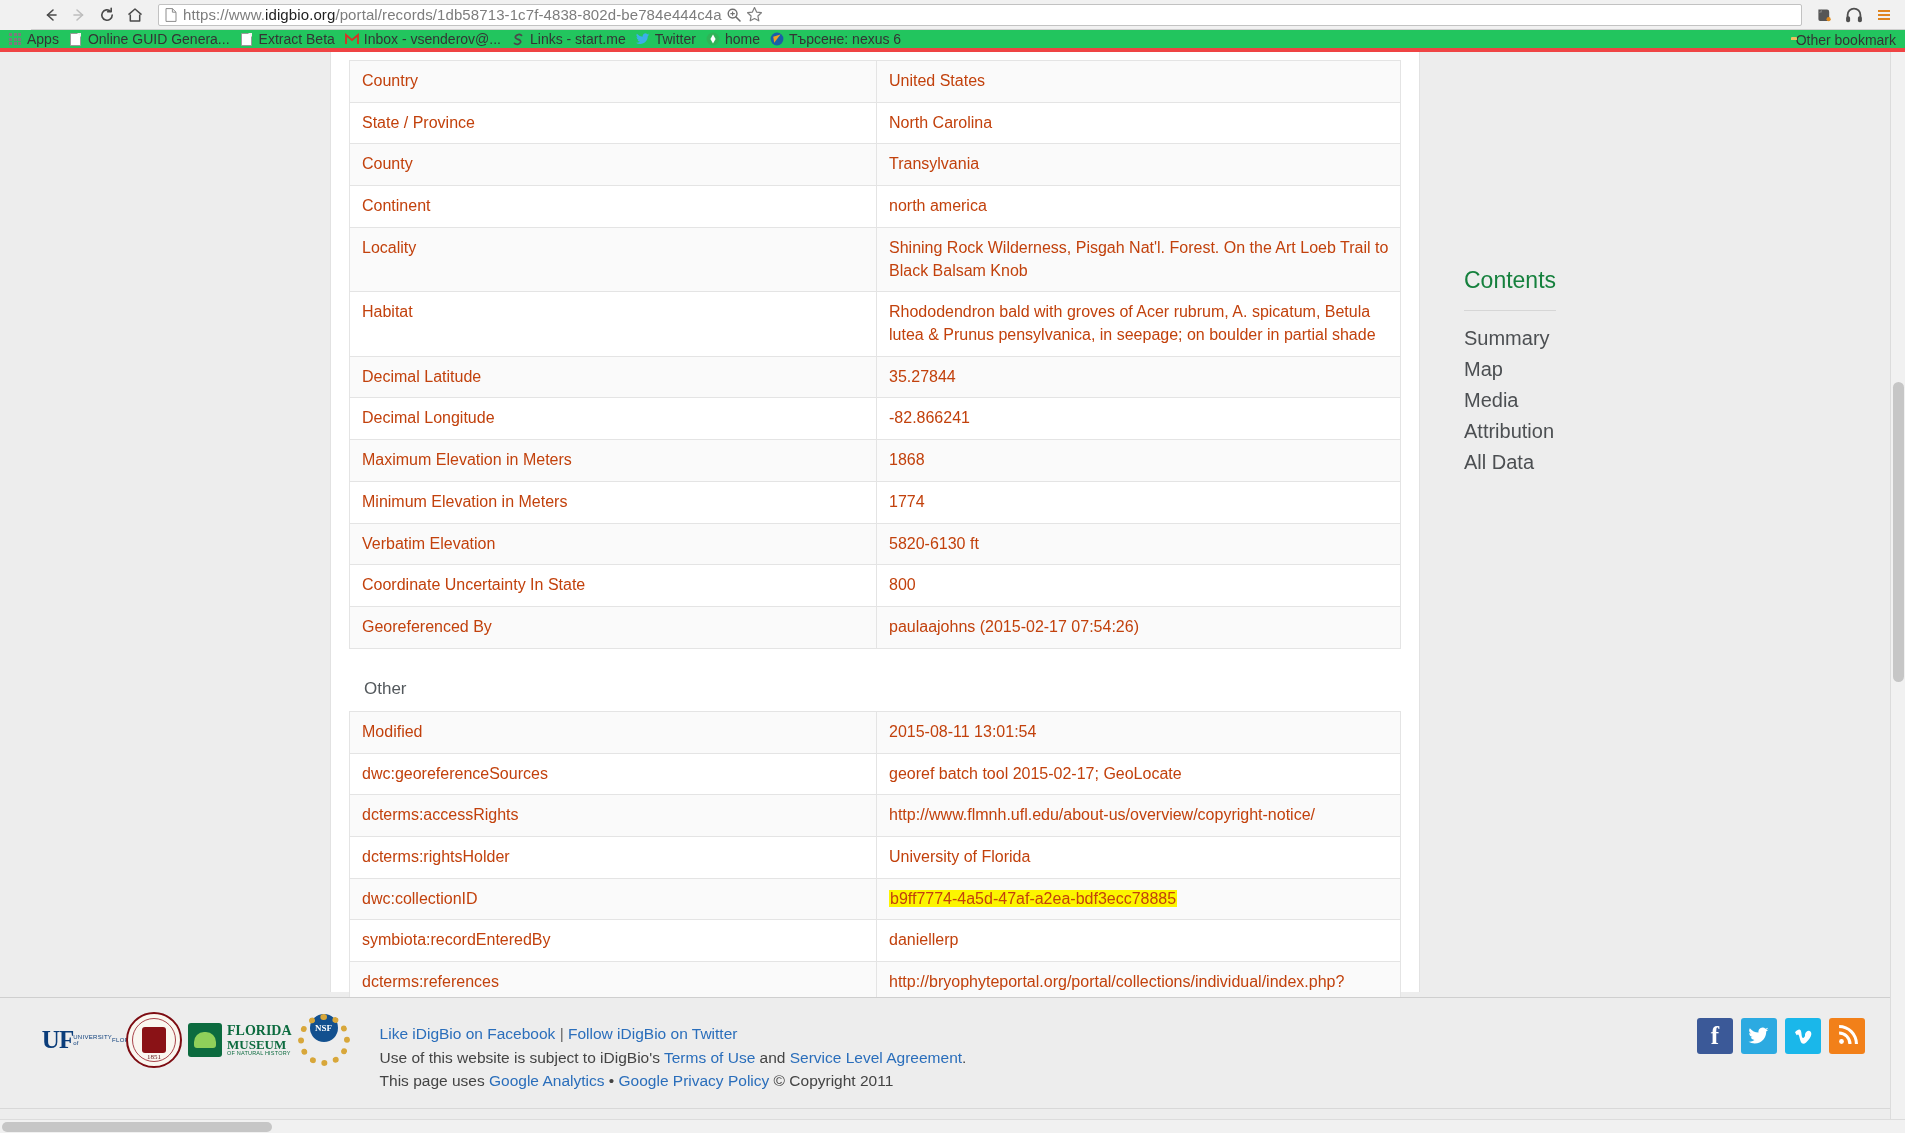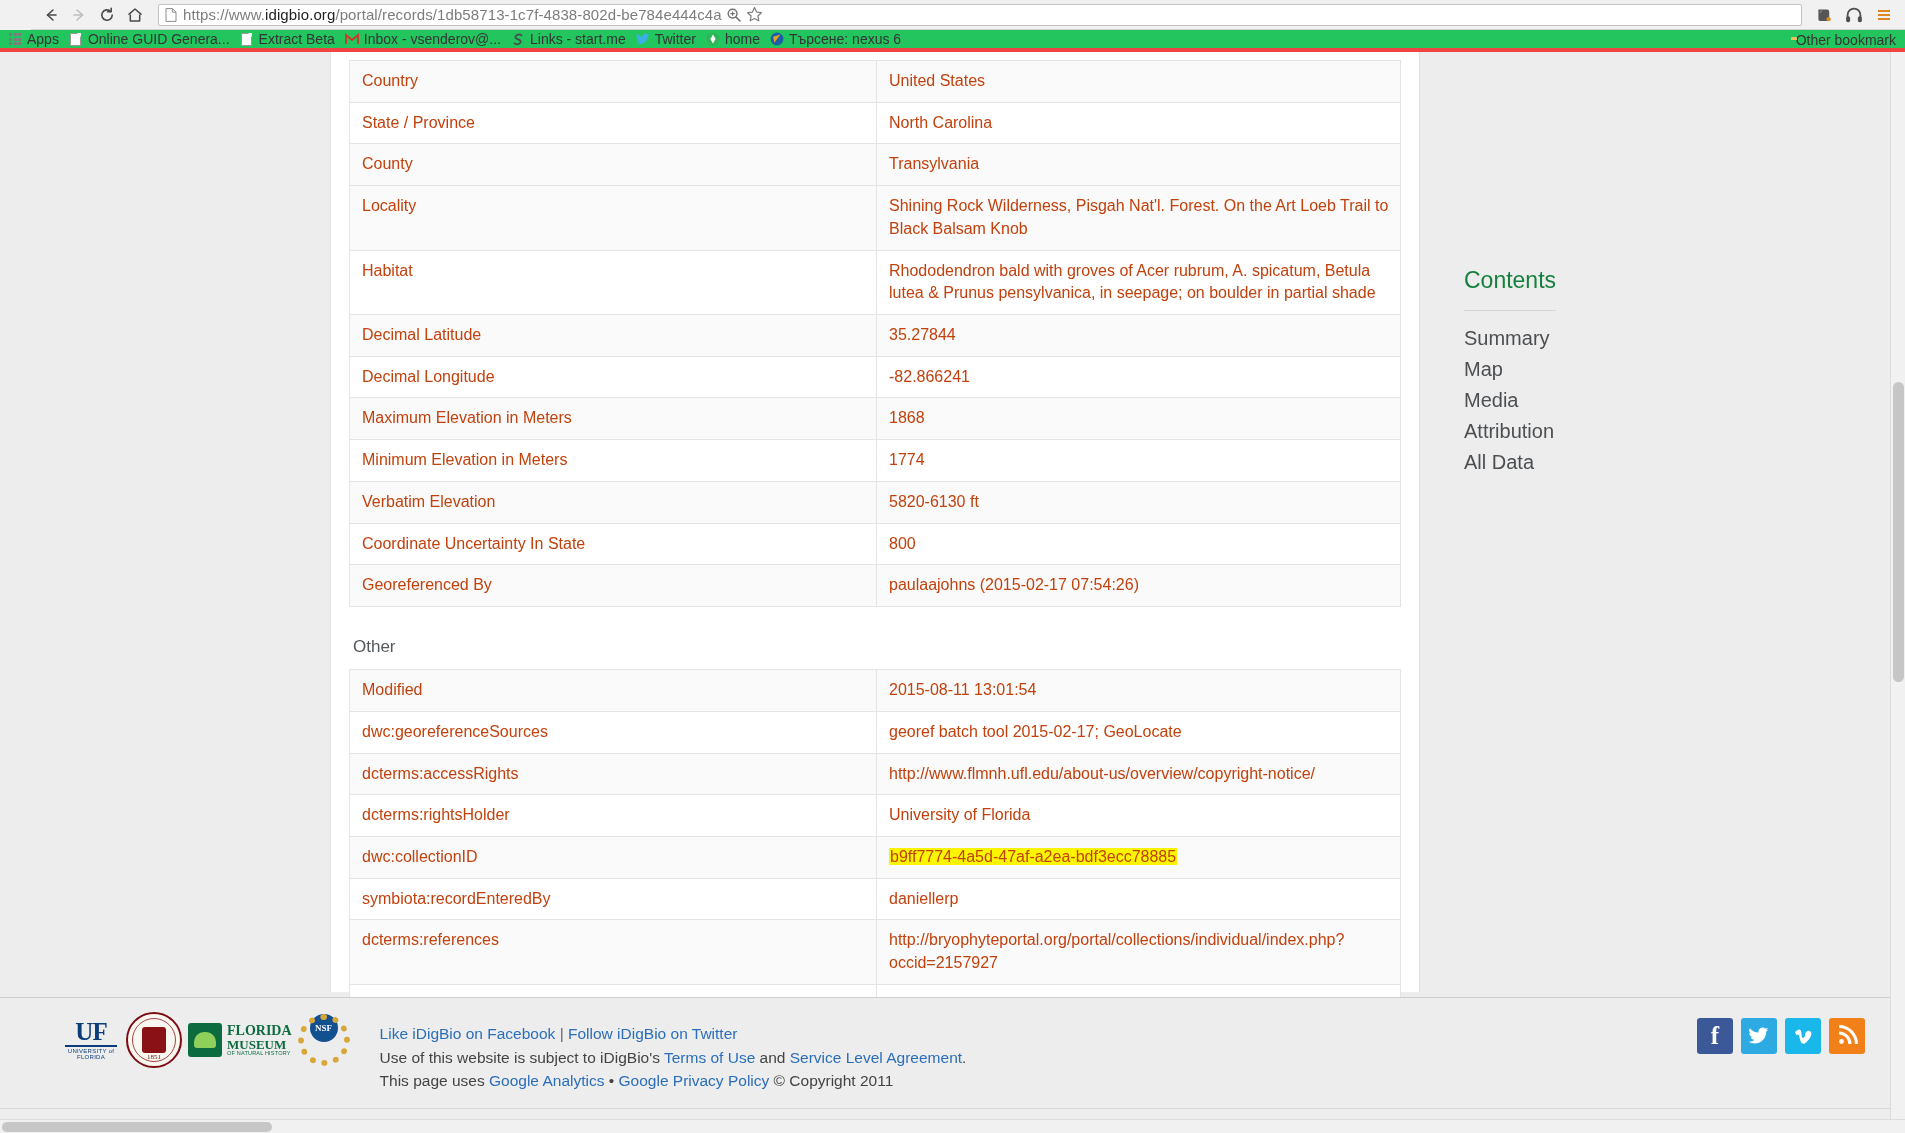--- a/index.html
+++ b/index.html
@@ -107,21 +107,21 @@
     vertical-align:top;
     line-height:1.42;
   }
   table.rec td.k { width:527px; background:#fafafa; }
   table.rec td.v { background:#fafafa; }
   table.rec tr.white td { background:#ffffff; }
 
   .section-title {
     font-size:17px;
     color:#53585c;
-    margin:30px 0 12px 4px;
+    margin:30px 0 12px 15px;
   }
 
   .hl { background:#fcf500; padding:0 1px; }
 
   
   #contents {
     position:absolute;
     left:1464px; top:215px;
     width:230px;
   }
@@ -160,21 +160,21 @@
   .soc.vm { background:#1ab7ea; }
   .soc.rss { background:#f28019; }
 
   #nsf-note {
     border-top:1px solid #d8d8d8;
     padding:10px 18px 12px 18px;
     font-size:13px; color:#4c4c4c; line-height:1.5;
   }
 
   
-  .logo-uf { width:58px; height:44px; display:flex; flex-direction:column; align-items:center; justify-content:center; color:#0b3d7a; }
+  .logo-uf { width:58px; height:44px; display:flex; align-items:center; justify-content:center; color:#0b3d7a; }
   .logo-uf .big { font-family:"Liberation Serif", serif; font-weight:bold; font-size:25px; line-height:0.95; letter-spacing:-1px; }
   .logo-uf .small { font-size:6px; letter-spacing:0.3px; }
   .logo-uf .bar { width:52px; height:1.5px; background:#0b3d7a; margin:1px 0; }
 
   .logo-seal { width:56px; height:56px; border-radius:50%; border:2px solid #7d0c12; background:#faf7f0; display:flex; align-items:center; justify-content:center; position:relative; }
   .logo-seal:before { content:""; position:absolute; inset:4px; border-radius:50%; border:1px solid #a8434a; }
   .logo-seal .core { width:24px; height:26px; background:#8a1216; border-radius:3px; }
   .logo-seal .yr { position:absolute; bottom:5px; font-size:7px; color:#5c0c10; font-family:"Liberation Serif", serif; }
 
   .logo-fm { display:flex; align-items:center; gap:5px; }
@@ -369,20 +369,24 @@
               <td class="k">Country</td>
               <td class="v">United States</td>
             </tr>
             <tr class="white">
               <td class="k">State / Province</td>
               <td class="v">North Carolina</td>
             </tr>
             <tr>
               <td class="k">County</td>
               <td class="v">Transylvania</td>
+            </tr>
+            <tr class="white">
+              <td class="k">Continent</td>
+              <td class="v">north america</td>
             </tr>
             <tr>
               <td class="k">Locality</td>
               <td class="v">Shining Rock Wilderness, Pisgah Nat'l. Forest. On the Art Loeb Trail to Black Balsam Knob</td>
             </tr>
             <tr class="white">
               <td class="k">Habitat</td>
               <td class="v">Rhododendron bald with groves of Acer rubrum, A. spicatum, Betula lutea &amp; Prunus pensylvanica, in seepage; on boulder in partial shade</td>
             </tr>
             <tr>

